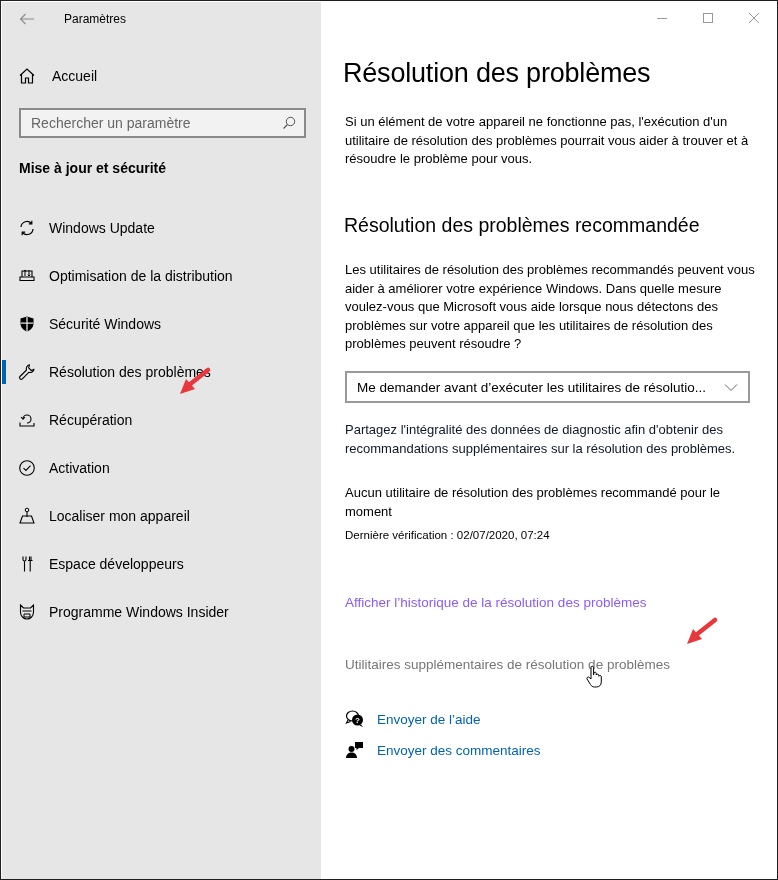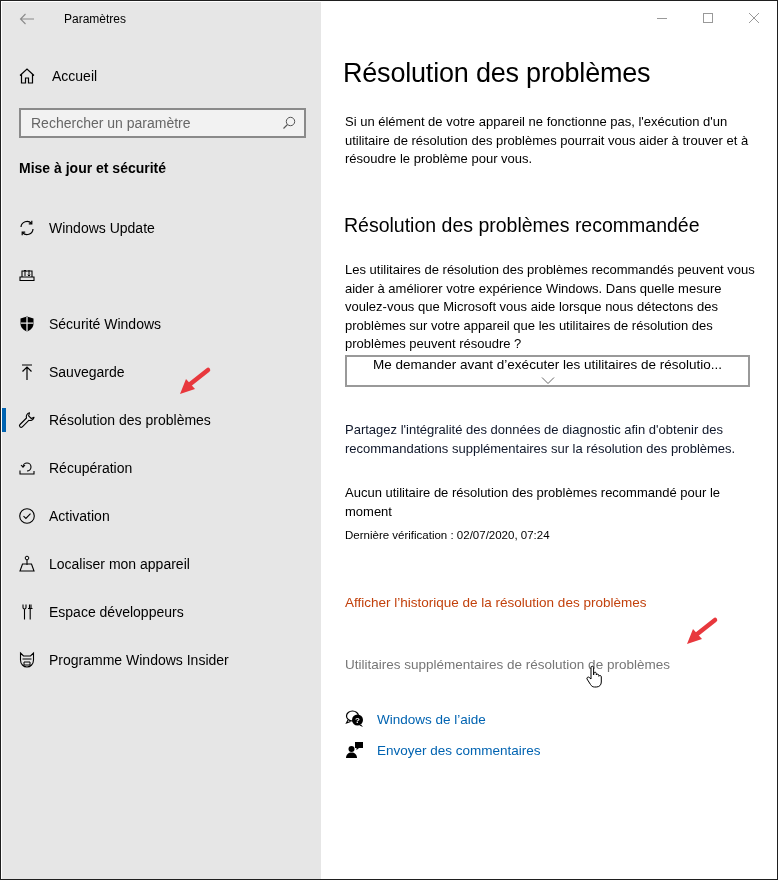--- a/index.html
+++ b/index.html
@@ -43,28 +43,28 @@
   .nav-item .lbl { position: absolute; left: 47px; font-size: 14px; color: #000; }
   .nav-item.active::before {
     content: ""; position: absolute; left: 0; top: 12px; width: 4px; height: 24px; background: #0063b1;
   }
 
   .page-title { position: absolute; left: 22px; top: 56px; font-size: 27px; font-weight: normal; color: #000; letter-spacing: -0.2px; }
   .intro { position: absolute; left: 24px; top: 111px; width: 410px; font-size: 13px; line-height: 18.5px; }
   .sub-title { position: absolute; left: 23px; top: 212px; font-size: 19.5px; font-weight: normal; }
   .desc { position: absolute; left: 24px; top: 259px; width: 420px; font-size: 13px; line-height: 18.6px; }
   .dropdown {
-    position: absolute; left: 24px; top: 353px; width: 405px; height: 32px;
-    border: 2px solid #999; display: flex; align-items: center; padding: 0 10px; cursor: pointer; background:#fff;flex-direction:column;
+    position: absolute; left: 24px; top: 369px; width: 405px; height: 32px;
+    border: 2px solid #999; display: flex; align-items: center; padding: 0 10px; cursor: pointer; background:#fff;
   }
   .dropdown .val { flex: 1; font-size: 13.5px; white-space: nowrap; overflow: hidden; }
   .warning { position: absolute; left: 24px; top: 419px; width: 420px; font-size: 13px; line-height: 18.6px; color: #0f172a; cursor: pointer; }
   .status { position: absolute; left: 24px; top: 482px; width: 420px; font-size: 13px; line-height: 18.6px; }
   .lastcheck { position: absolute; left: 24px; top: 527px; font-size: 11.5px; }
-  .history-link { position: absolute; left: 24px; top: 593px; font-size: 13.5px; color: #c2410c; cursor: pointer; }
+  .history-link { position: absolute; left: 24px; top: 593px; font-size: 13.5px; color: #8b5cf6; cursor: pointer; }
   .extra-link { position: absolute; left: 24px; top: 655px; font-size: 13.5px; color: #767676; cursor: pointer; }
   .help-item { position: absolute; left: 24px; height: 22px; display: flex; align-items: center; cursor: pointer; }
   .help-item .icon { width: 20px; height: 20px; display:flex; align-items:center; justify-content:center; }
   .help-item .lbl { position: absolute; left: 32px; font-size: 13.5px; color: #0063b1; white-space: nowrap; }
 
   .annot-arrow { position: absolute; pointer-events: none; }
   .cursor-hand { position: absolute; left: 584px; top: 664px; pointer-events: none; }
 </style>
 </head>
 <body>
@@ -106,37 +106,30 @@
         </span>
         <span class="lbl">Windows Update</span>
       </div>
       <div class="nav-item">
         <span class="icon">
           <svg width="18" height="18" viewBox="0 0 18 18">
               <path d="M4 10V4h10v6M2 10h14v3.5H2z" stroke="#000" stroke-width="1.1" fill="none"></path>
               <path d="M7 9V3M5.8 4.3L7 3l1.2 1.3M11 3v6M9.8 7.7L11 9l1.2-1.3" stroke="#000" stroke-width="1" fill="none"></path>
             </svg>
         </span>
+        <span class="lbl">Optimisation de la distribution</span>
       </div>
       <div class="nav-item">
         <span class="icon">
           <svg width="18" height="18" viewBox="0 0 18 18">
               <path d="M9 1.5L2.5 3.5v5c0 4 3 6.8 6.5 8 3.5-1.2 6.5-4 6.5-8v-5z" fill="#000"></path>
               <path d="M9 2v14.5M2.8 8.2h12.4" stroke="#e6e6e6" stroke-width="1.3"></path>
             </svg>
         </span>
         <span class="lbl">Sécurité Windows</span>
-      </div>
-      <div class="nav-item">
-        <span class="icon">
-          <svg width="18" height="18" viewBox="0 0 18 18">
-              <path d="M4 2h10M9 4v13M4.5 8.5L9 4l4.5 4.5" stroke="#000" stroke-width="1.2" fill="none"></path>
-            </svg>
-        </span>
-        <span class="lbl">Sauvegarde</span>
       </div>
       <div class="nav-item active">
         <span class="icon">
           <svg width="18" height="18" viewBox="0 0 18 18">
               <path d="M11.5 1.8a4 4 0 0 0-3 5.2L2 13.5a1.6 1.6 0 0 0 2.3 2.3L10.8 9.3a4 4 0 0 0 5.2-3L13.3 7.5 10.6 4.8z" stroke="#000" stroke-width="1.1" fill="none" stroke-linejoin="round"></path>
             </svg>
         </span>
         <span class="lbl">Résolution des problèmes</span>
       </div>
       <div class="nav-item">
@@ -229,21 +222,21 @@
     <div class="help-item" style="top:706px;">
       <span class="icon">
         <svg width="20" height="20" viewBox="0 0 20 20">
             <ellipse cx="7.5" cy="7" rx="6" ry="5" stroke="#000" stroke-width="1.2" fill="none"></ellipse>
             <path d="M3 11l-1.5 3 4-1.5" stroke="#000" stroke-width="1.1" fill="none"></path>
             <circle cx="12.5" cy="11" r="5.5" fill="#000"></circle>
             <path d="M16 15.5l2 2.5-3.5-1.5" fill="#000"></path>
             <text x="12.5" y="14" font-size="8" font-weight="bold" fill="#fff" text-anchor="middle" font-family="Liberation Sans, sans-serif">?</text>
           </svg>
       </span>
-      <span class="lbl">Windows de l’aide</span>
+      <span class="lbl">Envoyer de l’aide</span>
     </div>
     <div class="help-item" style="top:737px;">
       <span class="icon">
         <svg width="20" height="20" viewBox="0 0 20 20">
             <circle cx="6.5" cy="9" r="3" fill="#000"></circle>
             <path d="M1 18c0-3.5 2.5-5.5 5.5-5.5S12 14.5 12 18z" fill="#000"></path>
             <path d="M10 2h8v6h-4l-2.5 2V8H10z" fill="#000"></path>
           </svg>
       </span>
       <span class="lbl">Envoyer des commentaires</span>

